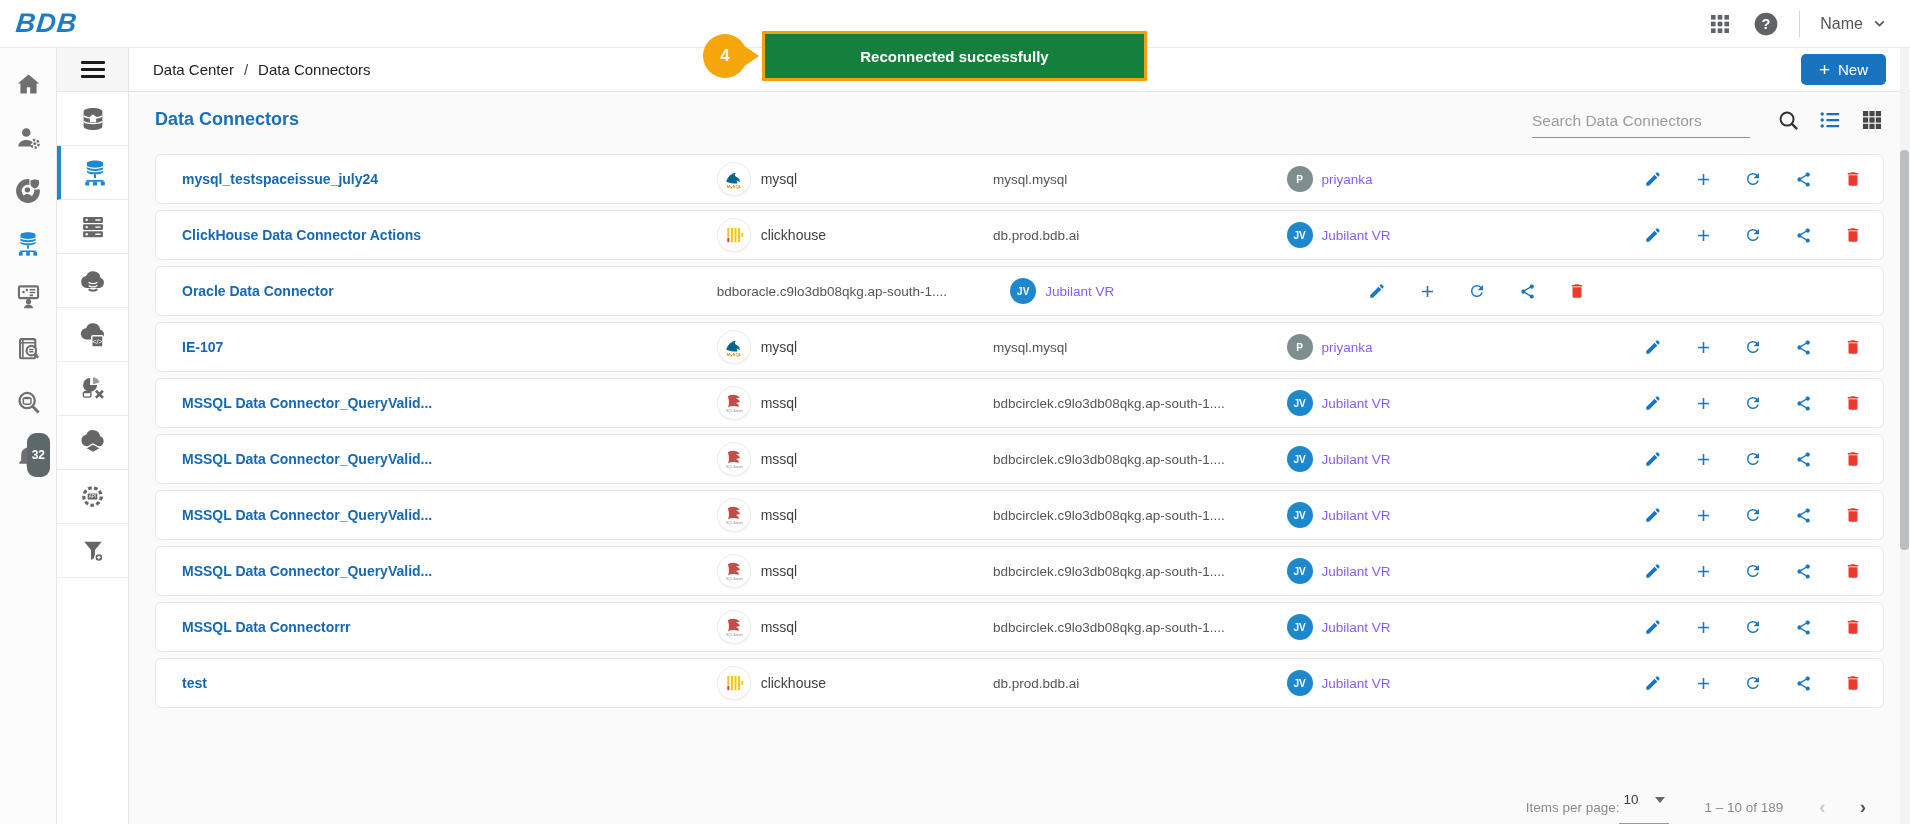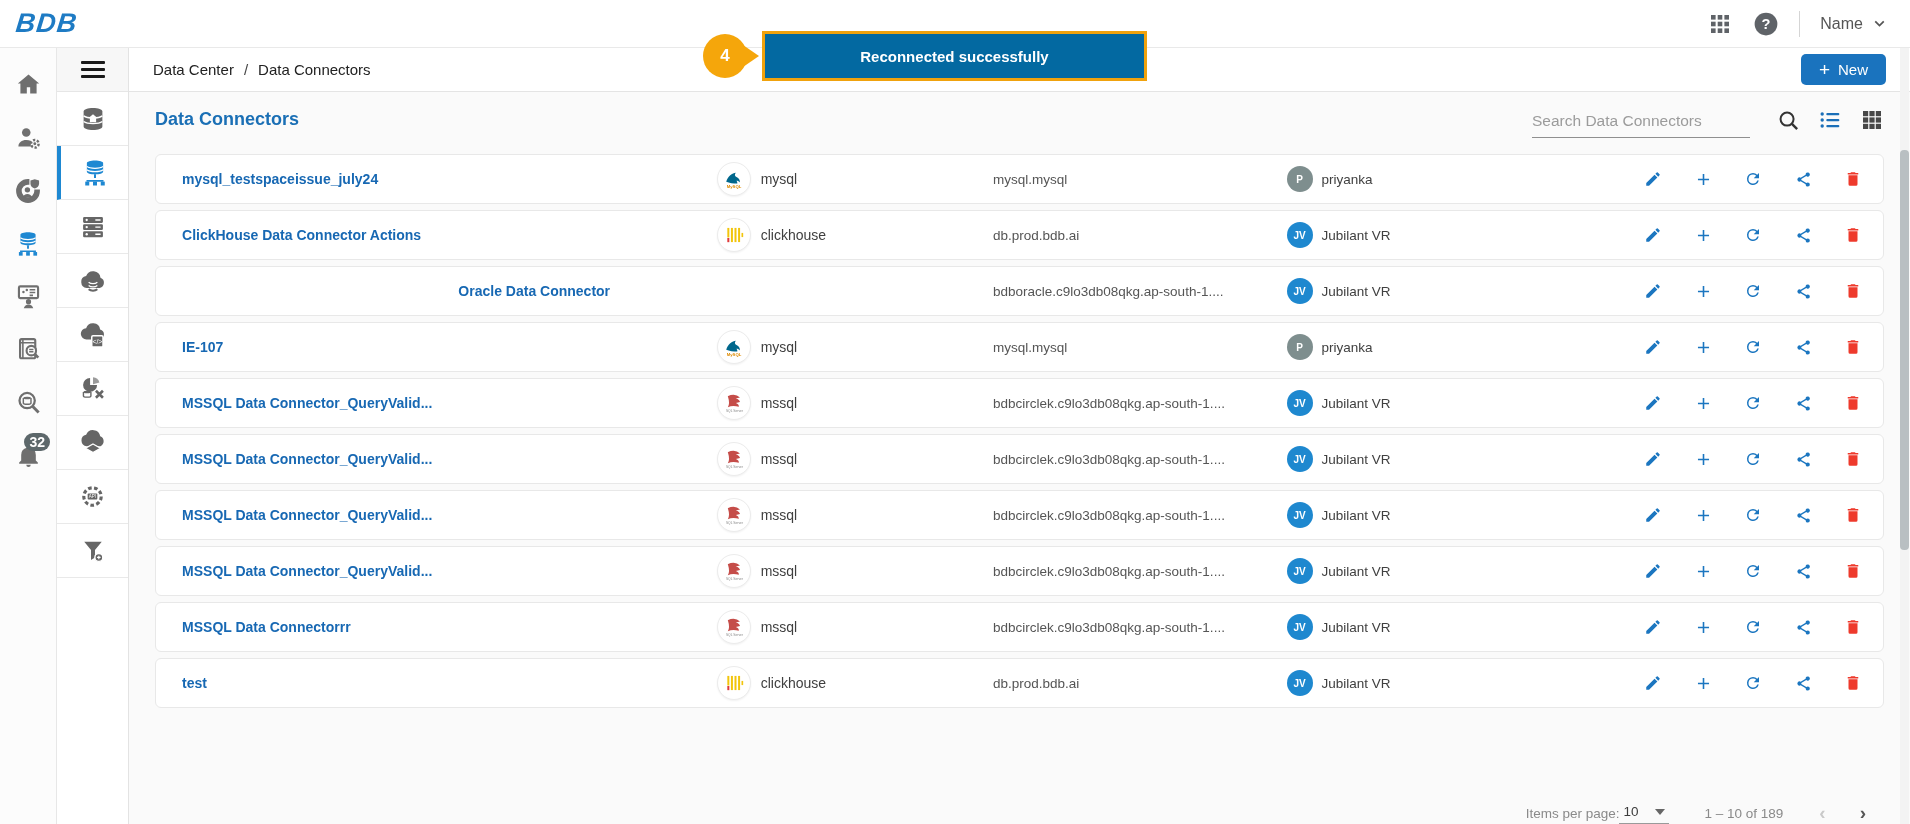--- a/index.html
+++ b/index.html
@@ -26,21 +26,21 @@
   .rail2 { width:72px; background:#fff; border-right:1px solid #e3e3e3; display:flex; flex-direction:column; }
   .rail2-hamburger { height:44px; display:flex; align-items:center; justify-content:center;
                      border-bottom:1px solid #e6e6e6; cursor:pointer; background:#f7f7f7;}
   .hamburger { width:24px; }
   .hamburger div { height:3px; background:#1a1a1a; margin:4px 0; border-radius:1px; }
   .rail2-item { height:54px; display:flex; align-items:center; justify-content:center;
                 border-bottom:1px solid #e9e9e9; cursor:pointer; position:relative; }
   .rail2-item.active { border-left:4px solid #1e88d2; background:#fff; }
   .rail2-fill { flex:1; }
   .badge { position:absolute; top:4px; right:6px; background:#5d686b; color:#fff;
-           font-size:14px; font-weight:bold; border-radius:9px; padding:2px 5px; line-height:1; }
+           font-size:12px; font-weight:bold; border-radius:9px; padding:16px 5px; line-height:1; }
 
   
   .content { flex:1; background:#fafafa; display:flex; flex-direction:column; position:relative; min-width:0; }
   .breadcrumb-row { height:44px; background:#fff; border-bottom:1px solid #e4e4e4;
                     display:flex; align-items:center; justify-content:space-between; padding:0 24px; }
   .breadcrumb { display:flex; align-items:center; gap:10px; font-size:15px; color:#222; }
   .crumb { cursor:pointer; }
   .crumb-sep { color:#444; }
   .new-btn { background:#1a73be; color:#fff; border:none; border-radius:5px; height:31px;
              padding:0 18px; font-size:15px; display:flex; align-items:center; gap:8px;
@@ -68,49 +68,49 @@
   .c { padding:0 8px; }
   .c.name    { width:17%; padding-left:26px; }
   .c.status  { width:15%; }
   .c.type    { width:16%; display:flex; align-items:center; gap:10px; }
   .c.host    { width:17%; }
   .c.creator { width:20%; display:flex; align-items:center; gap:9px; }
   .c.actions { width:15%; display:flex; align-items:center; justify-content:center; gap:30px; }
   .thead .c.type, .thead .c.creator, .thead .c.actions { display:block; text-align:left; }
   .thead .c.actions { text-align:center; }
   .trow { display:flex; align-items:center; height:50px; background:#fff;
-          border:1px solid #e8e8e8; border-radius:6px; margin-top:6px;justify-content:flex-end; }
+          border:1px solid #e8e8e8; border-radius:6px; margin-top:6px; }
   .name-link { color:#1768b3; font-weight:bold; font-size:14px; text-decoration:none; cursor:pointer; }
   .ticon { width:34px; height:34px; border-radius:50%; border:1px solid #ececec;
            display:flex; align-items:center; justify-content:center; background:#fff;
            box-shadow:0 1px 2px rgba(0,0,0,.06); flex:none; }
   .type-label { font-size:14px; color:#3f3f3f; }
   .host-text { font-size:13.5px; color:#555; }
   .avatar { width:26px; height:26px; border-radius:50%; color:#fff; display:flex;
             align-items:center; justify-content:center; font-size:10px; font-weight:bold; flex:none; }
-  .creator-name { font-size:13.5px; color:#404040; }
+  .creator-name { font-size:13.5px; color:#8b5cf6; }
   .act { width:20px; height:20px; display:flex; align-items:center; justify-content:center; cursor:pointer; }
 
   
   .pagination { display:flex; align-items:center; justify-content:flex-end; gap:36px;
                 padding:16px 44px 0; color:#8a8a8a; font-size:13.5px; }
   .ipp { display:flex; align-items:center; }
   .ipp-value { display:flex; align-items:center; gap:16px; border-bottom:1px solid #9a9a9a;
-               padding:2px 4px 4px; color:#3c3c3c; cursor:pointer; }
+               padding:2px 4px 16px; color:#3c3c3c; cursor:pointer; }
   .caret { width:0; height:0; border-left:5px solid transparent; border-right:5px solid transparent;
            border-top:6px solid #666; }
   .page-chevrons { display:flex; align-items:center; gap:34px; }
   .chev { font-size:19px; font-weight:bold; cursor:pointer; }
   .chev.prev { color:#c9c9c9; cursor:default; }
   .chev.next { color:#555; }
 
   
   .toast-layer { position:absolute; inset:0; pointer-events:none; z-index:50; }
   .toast { position:absolute; left:762px; top:31px; width:385px; height:50px;
-           background:#0369a1; border:3px solid #f0a20d; color:#fff; font-size:15px;
+           background:#15803d; border:3px solid #f0a20d; color:#fff; font-size:15px;
            font-weight:bold; display:flex; align-items:center; justify-content:center; }
   .pin { position:absolute; left:703px; top:34px; width:44px; height:44px; background:#f5a60b;
          border-radius:50%; color:#fff; font-size:17px; font-weight:bold;
          display:flex; align-items:center; justify-content:center; }
   .pin::after { content:""; position:absolute; right:-12px; top:50%; transform:translateY(-50%);
                 border-top:11px solid transparent; border-bottom:11px solid transparent;
                 border-left:16px solid #f5a60b; }
 
   
   .scrollbar-track { position:absolute; right:1px; top:48px; width:9px; height:776px; background:#f3f3f3; }

